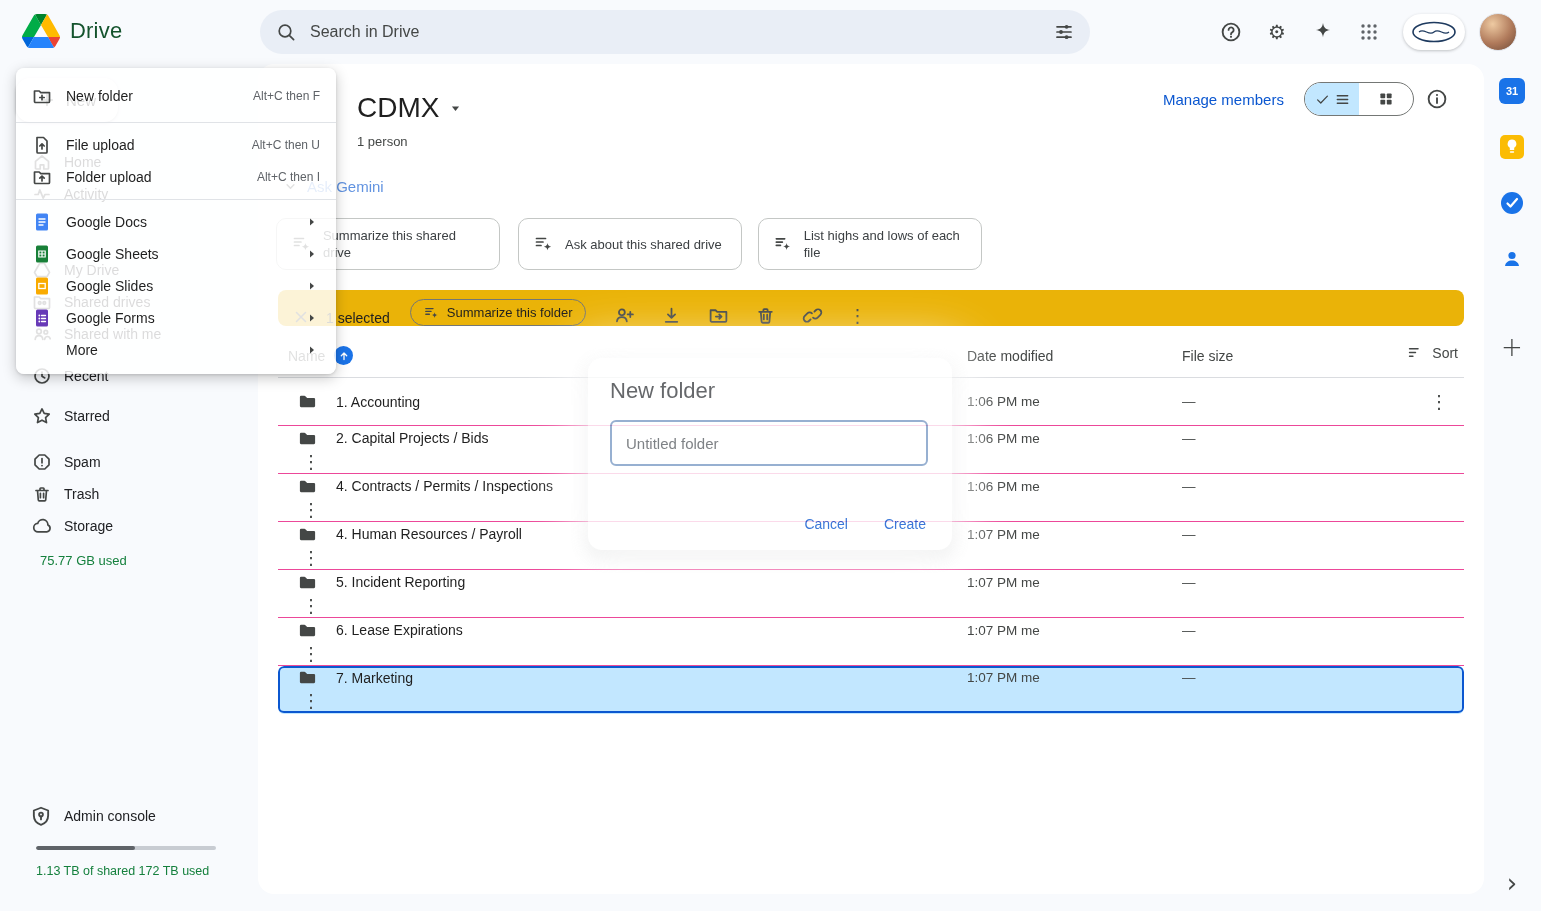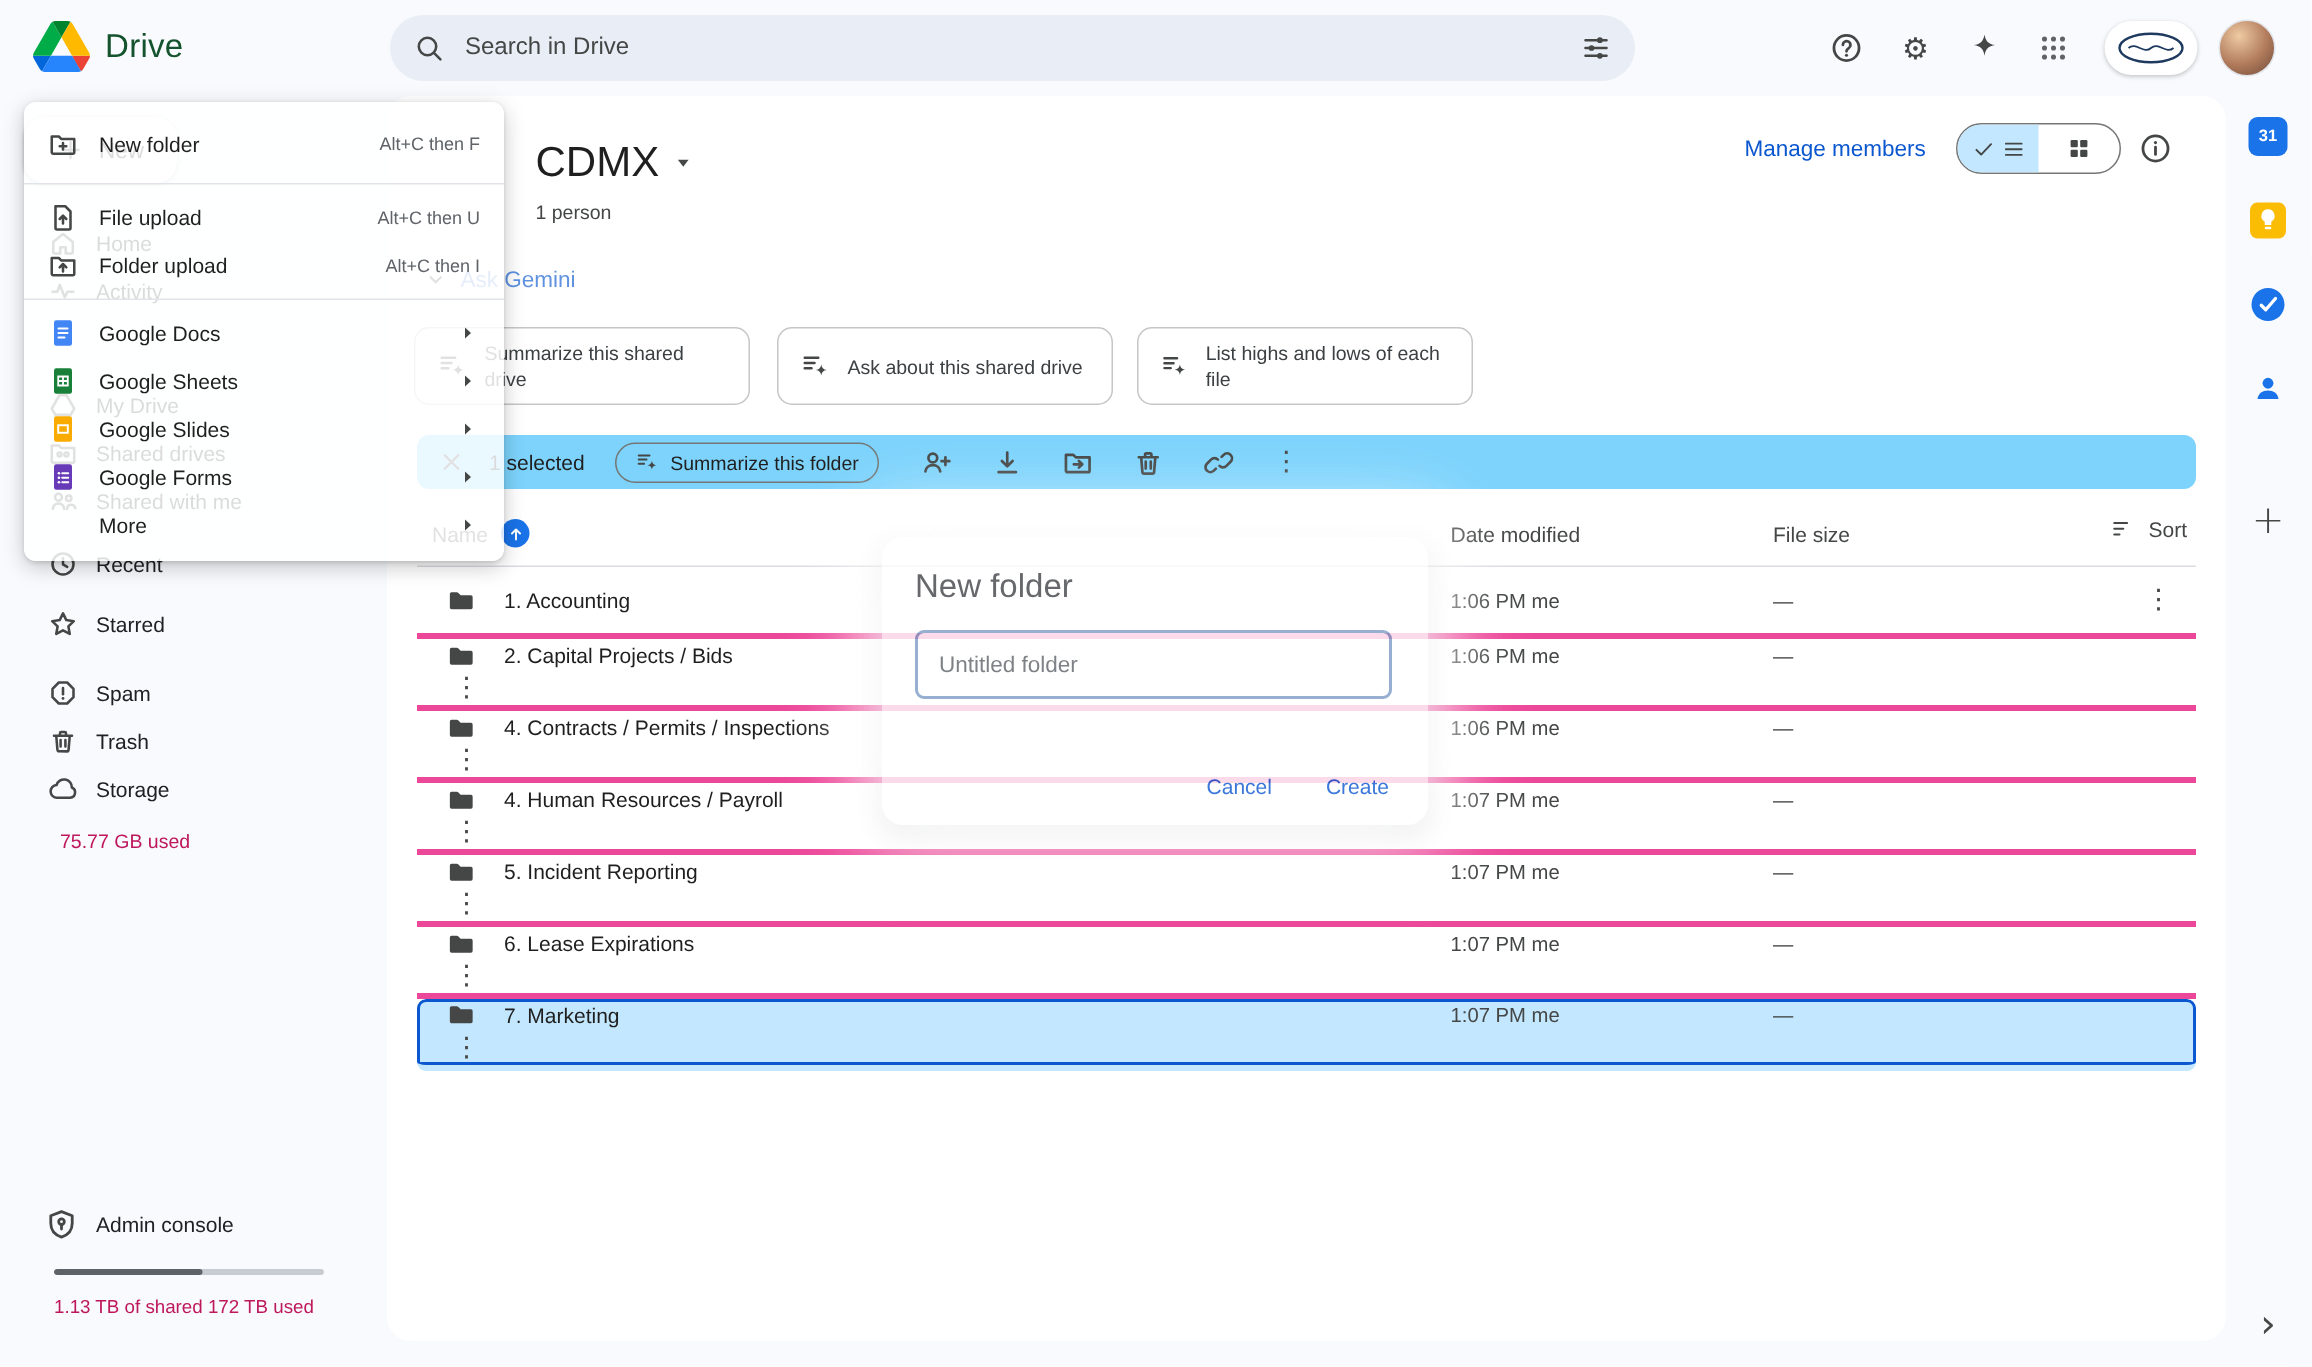--- a/index.html
+++ b/index.html
@@ -19,21 +19,21 @@
   #searchbar input::placeholder{color:#444746;opacity:1}
   #topbar-right{position:absolute;right:24px;top:12px;display:flex;align-items:center;gap:6px}
   .tb-ic{width:40px;height:40px;border-radius:50%;display:flex;align-items:center;justify-content:center}
   #org-badge{width:62px;height:36px;background:#fff;border-radius:18px;box-shadow:0 1px 3px rgba(60,64,67,.3);display:flex;align-items:center;justify-content:center;margin:0 8px}
   #avatar{width:38px;height:38px;border-radius:50%;background:radial-gradient(circle at 35% 28%,#eecaa2,#b07a5b 55%,#6d4a38);border:1px solid #e2e6ec}
 
   
   #sidebar{position:absolute;left:0;top:64px;width:256px;height:847px}
   #new-pill{position:absolute;left:16px;top:14px;width:102px;height:44px;background:#fff;border-radius:14px;box-shadow:0 1px 3px rgba(60,64,67,.3);display:flex;align-items:center;justify-content:center;gap:10px;font-size:15px;font-weight:500;color:#1f1f1f}
   .sb-item{position:absolute;left:8px;width:240px;height:32px;display:flex;align-items:center;padding-left:24px;gap:12px;font-size:14px;color:#202124;border-radius:16px}
-  .sb-muted{font-size:13px;color:#be185d}
+  .sb-muted{font-size:13px;color:#15803d}
   #storage-bar{position:absolute;left:36px;top:782px;width:180px;height:4px;background:#c8ccd2;border-radius:2px;overflow:hidden}
   #storage-bar-fill{height:100%;width:55%;background:#5f6368;border-radius:2px}
 
   
   #new-menu{position:absolute;left:16px;top:68px;width:320px;background:rgba(255,255,255,.84);border-radius:8px;box-shadow:0 4px 14px rgba(0,0,0,.22),0 1px 3px rgba(0,0,0,.12);padding:8px 0;z-index:50}
   .menu-item{display:flex;align-items:center;height:32px;padding:0 16px;gap:14px;font-size:14px;color:#1f1f1f}
   .menu-item.tall{height:40px}
   .mi-ic{width:20px;height:20px;flex:none;display:flex;align-items:center;justify-content:center}
   .mi-shortcut{margin-left:auto;font-size:12px;color:#5f6368}
   .mi-caret{margin-left:auto;display:flex}
@@ -47,34 +47,34 @@
   #view-toggle{position:absolute;left:1046px;top:18px;width:110px;height:34px;border:1px solid #747775;border-radius:17px;display:flex;overflow:hidden}
   .vt-seg{flex:1;display:flex;align-items:center;justify-content:center;gap:5px}
   .vt-on{background:#c2e7ff}
   #info-btn{position:absolute;left:1168px;top:24px}
 
   #gemini-row{position:absolute;left:24px;top:114px;display:flex;align-items:center;gap:8px}
   #gemini-label{font-size:15px;color:rgba(11,87,208,.65)}
   .gchip{position:absolute;top:154px;height:52px;width:224px;border:1px solid #c4c7c5;border-radius:10px;display:flex;align-items:center;gap:12px;padding:0 12px 0 14px;cursor:pointer}
   .gchip-text{font-size:13px;line-height:17px;color:#3c4043}
 
-  #selbar{position:absolute;left:20px;top:226px;width:1186px;height:36px;background:#7dd3fc;border-radius:8px;display:flex;align-items:center;padding:0 14px;gap:16px}
+  #selbar{position:absolute;left:20px;top:226px;width:1186px;height:36px;background:#eab308;border-radius:8px;display:flex;align-items:flex-end;padding:0 14px;gap:16px}
   #sel-count{font-size:14px;color:#1f1f1f;white-space:nowrap}
   #sel-chip{height:27px;border:1px solid #747775;border-radius:14px;display:flex;align-items:center;gap:8px;padding:0 12px;font-size:13px;color:#1f1f1f;background:transparent;margin-left:4px;white-space:nowrap}
   .selbar-ics{display:flex;align-items:center;gap:26px;margin-left:12px}
 
   #thead{position:absolute;left:20px;top:270px;width:1186px;height:44px;border-bottom:1px solid #dadce0;font-size:14px;font-weight:700;color:#444746}
   #thead .hname{position:absolute;left:10px;top:14px;font-weight:500}
   #thead .hsortdot{position:absolute;left:56px;top:12px;width:19px;height:19px;border-radius:50%;background:#1a73e8;display:flex;align-items:center;justify-content:center}
   #thead .hmod{position:absolute;left:689px;top:14px;font-weight:400}
   #thead .hsize{position:absolute;left:904px;top:14px;font-weight:500}
   #thead .hsort{position:absolute;right:6px;top:10px;display:flex;align-items:center;gap:8px;font-weight:500}
 
   #rows{position:absolute;left:20px;top:314px;width:1186px}
-  .frow{display:grid;grid-template-columns:38px 631px 215px 1fr;align-items:center;height:48px;padding-left:20px;border-bottom:4px solid #ec4899;font-size:14px}
+  .frow{display:grid;grid-template-columns:38px 631px 215px 1fr;align-items:center;height:48px;padding-left:20px;border-bottom:1px solid #ec4899;font-size:14px}
   .frow .fname{color:#1f1f1f}
   .frow .fmod,.frow .fsize{font-size:13.5px;color:#444746}
   .factions{display:flex;align-items:center;justify-content:flex-end;gap:17px;padding-right:16px}
   .frow.selected{background:#c2e7ff;box-shadow:inset 0 0 0 2px #0b57d0;border-radius:6px;border-bottom-color:transparent}
   .kebab{font-size:18px;cursor:pointer}
 
   
   #dialog{position:absolute;left:588px;top:358px;width:364px;height:192px;background:#fff;border-radius:14px;opacity:.8;box-shadow:0 0 46px 18px rgba(255,255,255,.95),0 6px 18px rgba(95,99,104,.35);z-index:40}
   #dialog-title{position:absolute;left:22px;top:20px;font-size:22px;color:#404347}
   #dialog-input{position:absolute;left:22px;top:62px;width:318px;height:46px;border:2px solid #7e9dc6;border-radius:6px;padding:0 14px;font-size:15px;color:#5f6368;background:transparent;outline:none;font-family:inherit}

